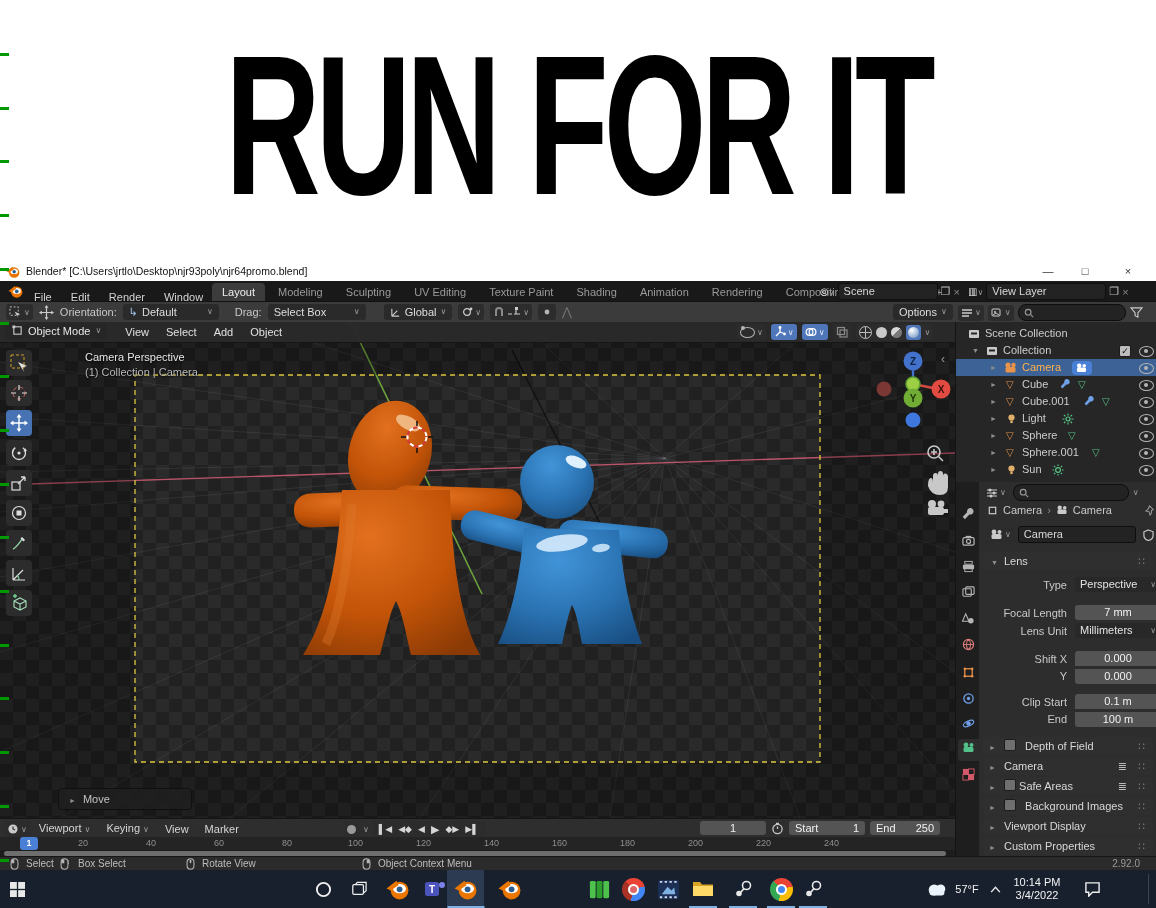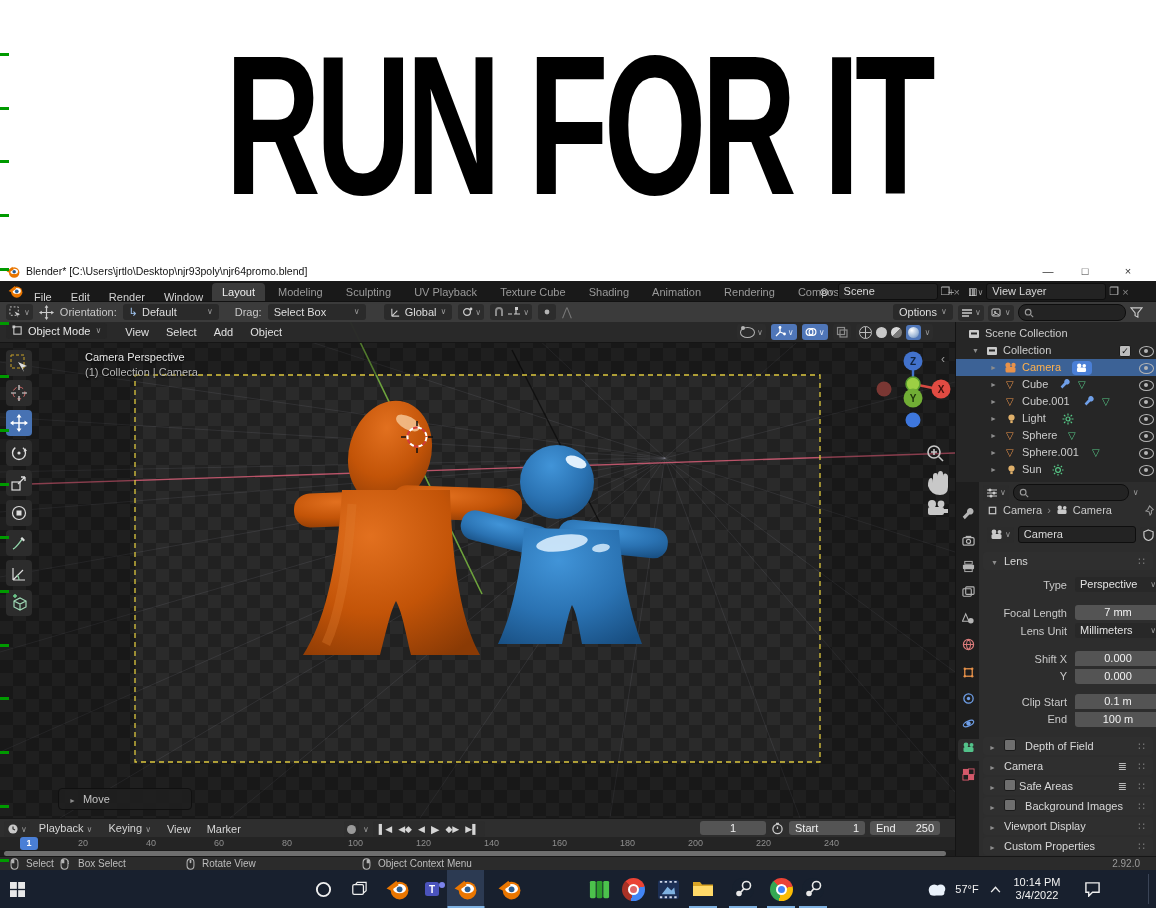--- a/index.html
+++ b/index.html
@@ -133,22 +133,22 @@
       <span class="menu-item">File</span>
       <span class="menu-item">Edit</span>
       <span class="menu-item">Render</span>
       <span class="menu-item">Window</span>
       <span class="menu-item">Help</span>
     </div>
     <div class="a" style="left:212px;top:0;white-space:nowrap">
       <span class="wtab active">Layout</span>
       <span class="wtab">Modeling</span>
       <span class="wtab">Sculpting</span>
-      <span class="wtab">UV Playback</span>
-      <span class="wtab">Texture Cube</span>
+      <span class="wtab">UV Editing</span>
+      <span class="wtab">Texture Paint</span>
       <span class="wtab">Shading</span>
       <span class="wtab">Animation</span>
       <span class="wtab">Rendering</span>
       <span class="wtab">Compositing</span>
       <span class="wtab">Scripting</span>
       <span class="wtab">+</span>
     </div>
     <div class="a row" style="left:820px;top:2px;gap:3px">
       <span style="color:#e8e8e8;font-size:10px">◎<span class="chev">∨</span></span>
       <span class="dbfield" style="width:88px">
@@ -462,21 +462,21 @@
 
   <div class="a timeline">
     <div class="a row" style="left:4px;top:0;gap:2px">
       <span class="hbtn">
         <svg width="12" height="12" viewBox="0 0 12 12">
             <circle cx="6" cy="6" r="4.6" fill="#c9c9c9"></circle>
             <path d="M6 3.5 V6 L8 7" stroke="#2e2e2e" stroke-width="1.2" fill="none"></path>
           </svg>
         <span class="chev">∨</span>
       </span>
-      <span class="tl-menu"><span>Playback</span> <span class="chev">∨</span></span>
+      <span class="tl-menu"><span>Viewport</span> <span class="chev">∨</span></span>
       <span class="tl-menu"><span>Keying</span> <span class="chev">∨</span></span>
       <span class="tl-menu">View</span>
       <span class="tl-menu">Marker</span>
     </div>
     <div class="a row" style="left:344px;top:2px;gap:4px">
       <span class="hbtn">
           <span style="width:9px;height:9px;border-radius:50%;background:#9a9a9a;display:inline-block"></span>
         </span>
       <span class="chev">∨</span>
       <span class="hbtn" style="gap:6px;padding:0 6px;color:#d6d6d6;font-size:9px">

